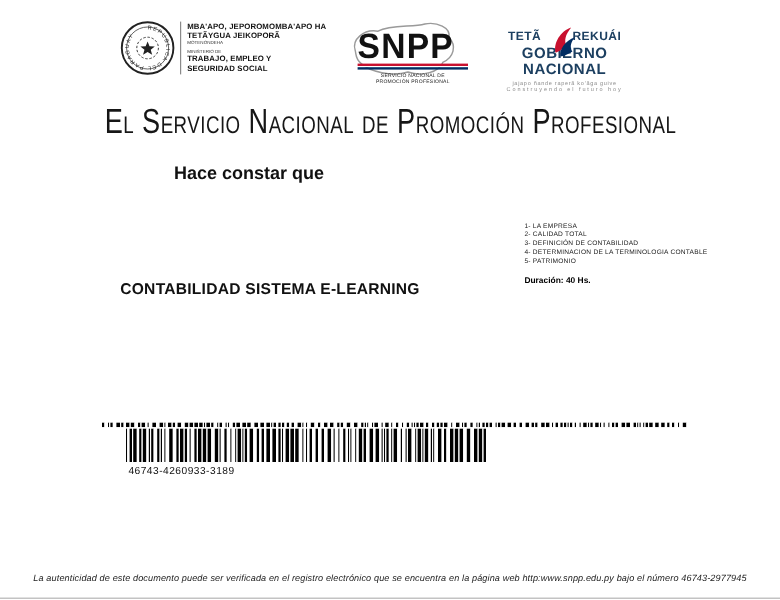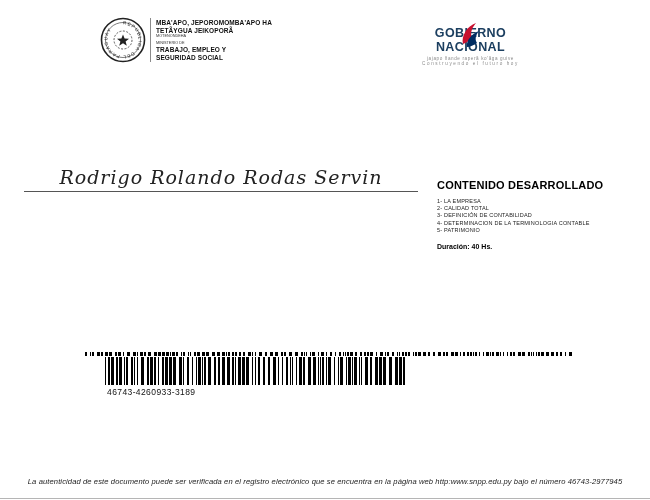--- a/index.html
+++ b/index.html
@@ -113,38 +113,61 @@
       <div class="m-bold">MBA'APO, JEPOROMOMBA'APO HA</div>
       <div class="m-bold">TETÃYGUA JEIKOPORÃ</div>
       <div class="m-tiny">MOTENONDEHA</div>
       <div class="m-gap"></div>
       <div class="m-tiny">MINISTERIO DE</div>
       <div class="m-bold">TRABAJO, EMPLEO Y</div>
       <div class="m-bold">SEGURIDAD SOCIAL</div>
     </div>
   </div>
 
+  <div class="snpp">
+    <svg class="snpp-map" width="115" height="52" viewBox="0 0 115 52">
+      <path d="M14 26 C11 17 21 8 33 10 C44 4 62 7 72 4 C82 2 94 7 92 15 C99 22 96 32 87 36 C84 44 70 48 58 44 C45 48 26 44 19 37 C14 33 15 30 14 26 Z" fill="none" stroke="#9a9a9a" stroke-width="1.2"></path>
+    </svg>
+    <div class="snpp-acronym">SNPP</div>
+    <div class="snpp-stripe">
+      <div class="red"></div>
+        <div class="white"></div>
+        <div class="blue"></div>
+    </div>
+    <div class="snpp-sub">
+      <div>SERVICIO NACIONAL DE</div>
+      <div>PROMOCIÓN PROFESIONAL</div>
+    </div>
+  </div>
 
   <div class="gob">
     <svg class="gob-ribbon" width="27" height="26" viewBox="0 0 27 26">
       <path d="M6 22 C4 14 10 4 19 1 C14 7 13 12 15 16 C12 19 9 21 6 22 Z" fill="#c8102e"></path>
       <path d="M10 25 C9 19 14 12 22 9 C18 14 18 18 20 21 C17 23 13 25 10 25 Z" fill="#002d62"></path>
     </svg>
+    <div class="gob-l1">
+      <span>TETÃ</span>
+      <span class="gob-gap"></span>
+      <span>REKUÁI</span>
+    </div>
     <div class="gob-l2">GOBIERNO NACIONAL</div>
     <div class="gob-tag1">jajapo ñande raperã ko'ãga guive</div>
     <div class="gob-tag2">Construyendo el futuro hoy</div>
   </div>
 
+  <div class="title-wrap">
+    <span class="title">El Servicio Nacional de Promoción Profesional</span>
+  </div>
+
+  <div class="constar">Hace constar que</div>
 
 
-  <div class="name-line">Rodrigo Rolando Rodas Servin</div>
-
+  <div class="course">CONTABILIDAD SISTEMA E-LEARNING</div>
 
   <div class="content-panel">
-    <div class="content-heading">CONTENIDO DESARROLLADO</div>
     <div class="content-items">
       <div class="content-item">1- LA EMPRESA</div>
       <div class="content-item">2- CALIDAD TOTAL</div>
       <div class="content-item">3- DEFINICIÓN DE CONTABILIDAD</div>
       <div class="content-item">4- DETERMINACION DE LA TERMINOLOGIA CONTABLE</div>
       <div class="content-item">5- PATRIMONIO</div>
     </div>
     <div class="duration">Duración: 40 Hs.</div>
   </div>
 

